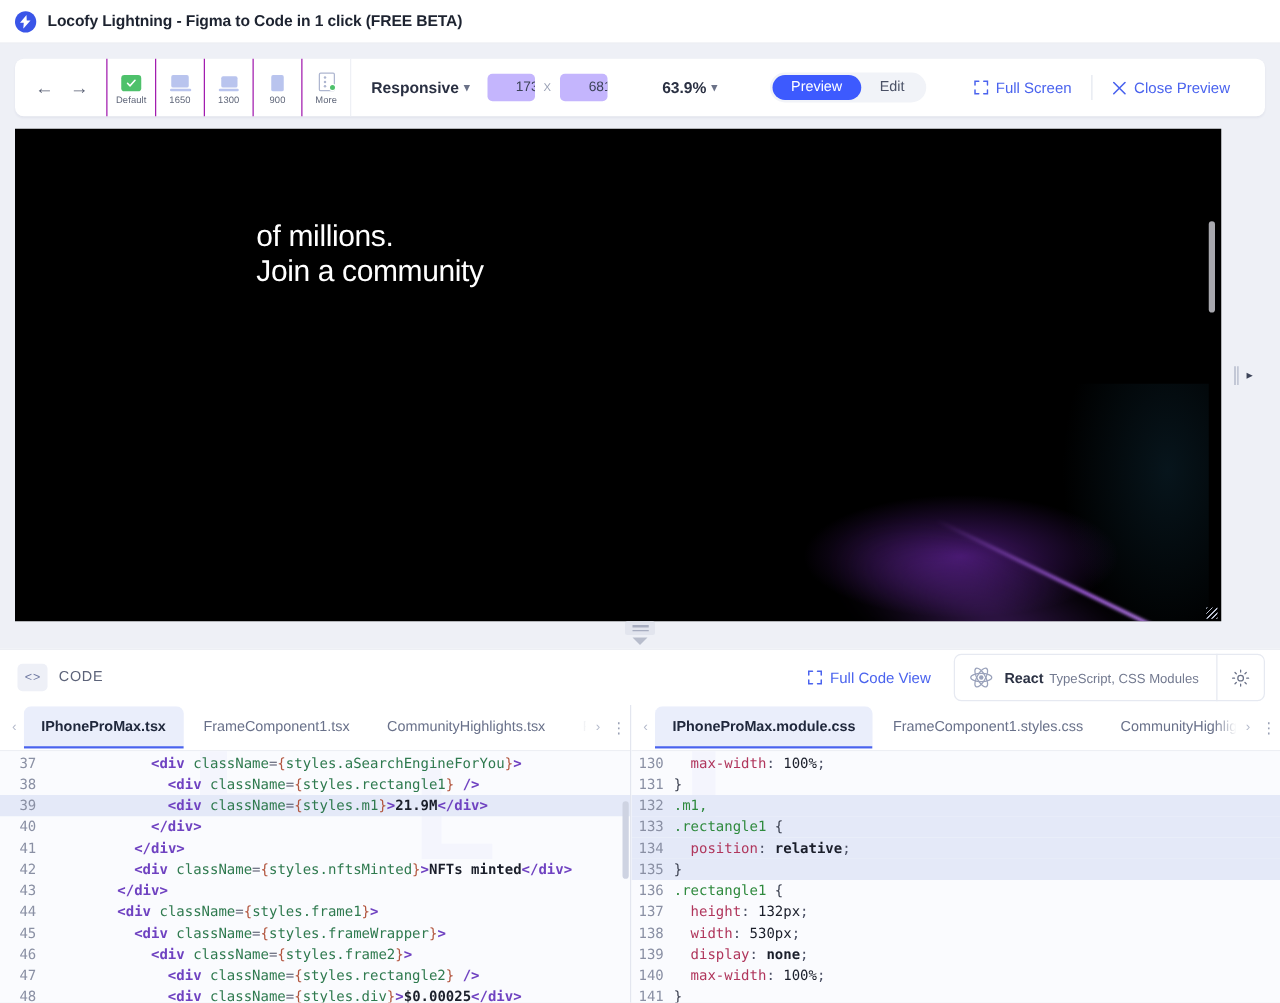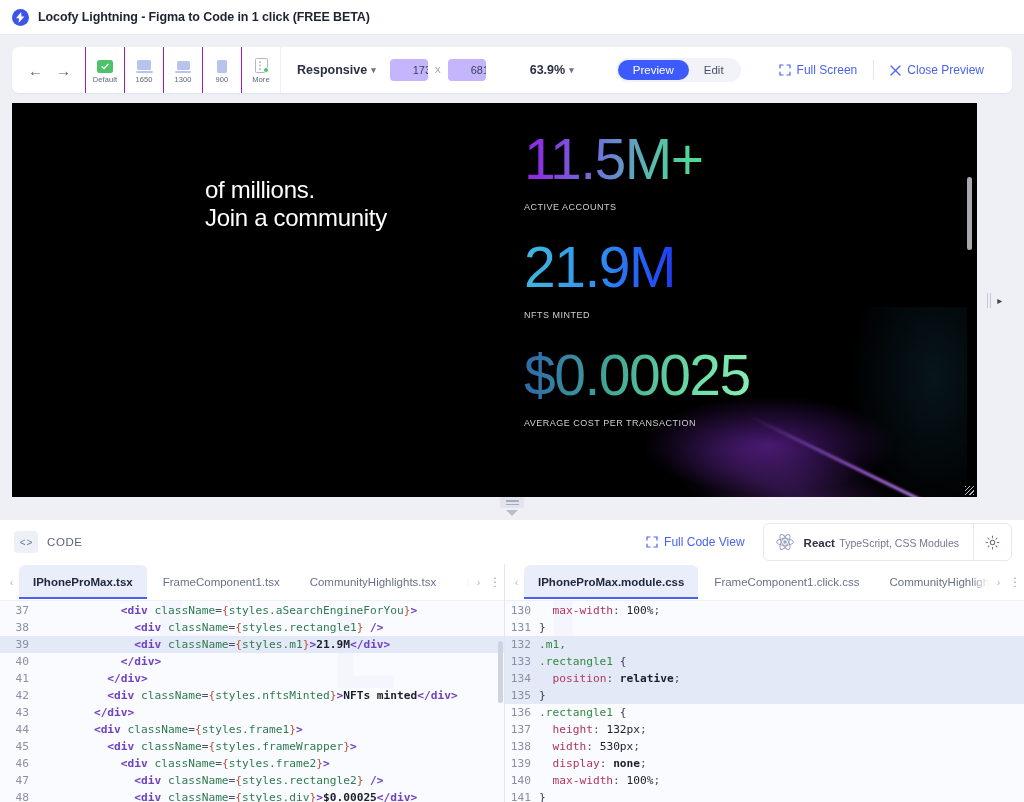--- a/index.html
+++ b/index.html
@@ -471,34 +471,20 @@
   <div class="preview-frame">
     <div class="beam"></div>
     <div class="beam-glow"></div>
     <div class="beam-line"></div>
 
     <div class="hero-left">
       <div>of millions.</div>
       <div>Join a community</div>
     </div>
 
-    <div class="stats">
-      <div class="stat">
-        <div class="stat-value g1">11.5M+</div>
-        <div class="stat-label">ACTIVE ACCOUNTS</div>
-      </div>
-      <div class="stat">
-        <div class="stat-value g2">21.9M</div>
-        <div class="stat-label">NFTS MINTED</div>
-      </div>
-      <div class="stat">
-        <div class="stat-value g3">$0.00025</div>
-        <div class="stat-label">AVERAGE COST PER TRANSACTION</div>
-      </div>
-    </div>
 
     <div class="pv-scroll-track">
       <div class="pv-scroll-thumb"></div>
     </div>
   </div>
 
   <div class="preview-rail">
     <span class="rail-grip"></span>
     <span class="rail-arrow">▸</span>
   </div>
@@ -616,21 +602,21 @@
         </div>
       <div class="pane-scrollbar" style="top:40px;height:62px"></div>
     </div>
   </div>
 
   <div class="pane right">
     <div class="tabs-row">
       <span class="tab-scroll-btn">‹</span>
       <div class="tabs-clip">
         <span class="tab active">IPhoneProMax.module.css</span>
-        <span class="tab">FrameComponent1.click.css</span>
+        <span class="tab">FrameComponent1.styles.css</span>
         <span class="tab">CommunityHighlights.module.c</span>
       </div>
       <span class="tab-fade"></span>
       <span class="tab-scroll-btn" style="position:relative;z-index:2">›</span>
       <span class="tab-more">⋮</span>
     </div>
     <div class="code-body">
       <span class="watermark" style="left:40px;top:20px;font-size:130px">L</span>
       <div id="right-lines">
           <div class="code-line">

